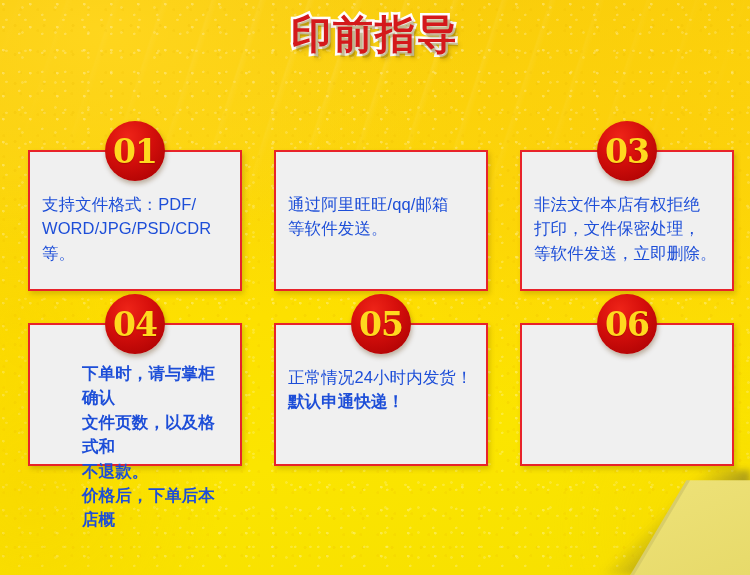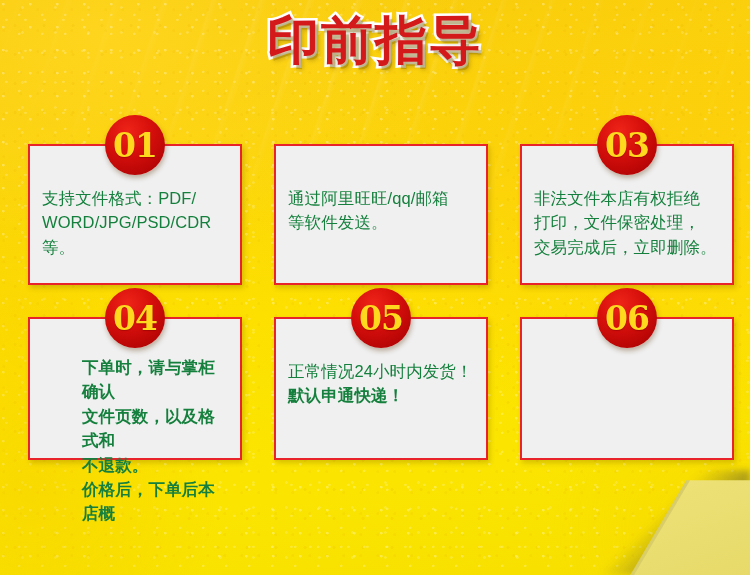--- a/index.html
+++ b/index.html
@@ -102,37 +102,37 @@
   
   .title-wrap {
     position: absolute;
     left: 0; top: 12px;
     width: 750px;
     text-align: center;
   }
   .title {
     display: inline-block;
     font-family: "DejaVu Sans", "Liberation Sans", sans-serif;
-    font-size: 52px;
+    font-size: 40px;
     font-weight: bold;
     line-height: 1.1;
     letter-spacing: 2px;
     color: #d4191b;
     -webkit-text-stroke: 5px #ffffff;
     paint-order: stroke fill;
     text-shadow:
       3px 4px 0 rgba(120,95,0,0.30),
       4px 5px 4px rgba(90,70,0,0.28);
   }
 
   
   .grid {
     position: absolute;
     left: 28px;
-    top: 144px;
+    top: 150px;
     width: 714px;
     display: grid;
     grid-template-columns: 214px 214px 214px;
     grid-template-rows: 141px 143px;
     column-gap: 36px;
     row-gap: 47px;
     gap: 32px;
   }
 
   .card {
@@ -166,21 +166,21 @@
     letter-spacing: -1px;
     line-height: 1;
     text-shadow: 0 1px 1px rgba(120,0,0,0.45);
   }
 
   .card-body {
     position: absolute;
     left: 12px;
     right: 10px;
     top: 40px;
-    color: #15803d;
+    color: #1d4ed8;
     font-size: 16.5px;
     line-height: 1.48;
     letter-spacing: 0.1px;
   }
   .card-body.tight { top: 36px; margin-left: 40px; }
   .card-line { margin: 0; }
   .card-line.bold { font-weight: bold; }
 </style>
 </head>
 <body>
@@ -213,21 +213,21 @@
           <p class="card-line">等软件发送。</p>
         </div>
       </div>
       <div class="card">
         <div class="badge">
           <span class="badge-num">03</span>
         </div>
         <div class="card-body">
           <p class="card-line">非法文件本店有权拒绝</p>
           <p class="card-line">打印，文件保密处理，</p>
-          <p class="card-line">交易完成后，立即删除。</p>
+          <p class="card-line">等软件发送，立即删除。</p>
         </div>
       </div>
       <div class="card">
         <div class="badge">
           <span class="badge-num">04</span>
         </div>
         <div class="card-body tight">
           <p class="card-line bold">下单时，请与掌柜确认</p>
           <p class="card-line bold">文件页数，以及格式和</p>
           <p class="card-line bold">不退款。</p>

